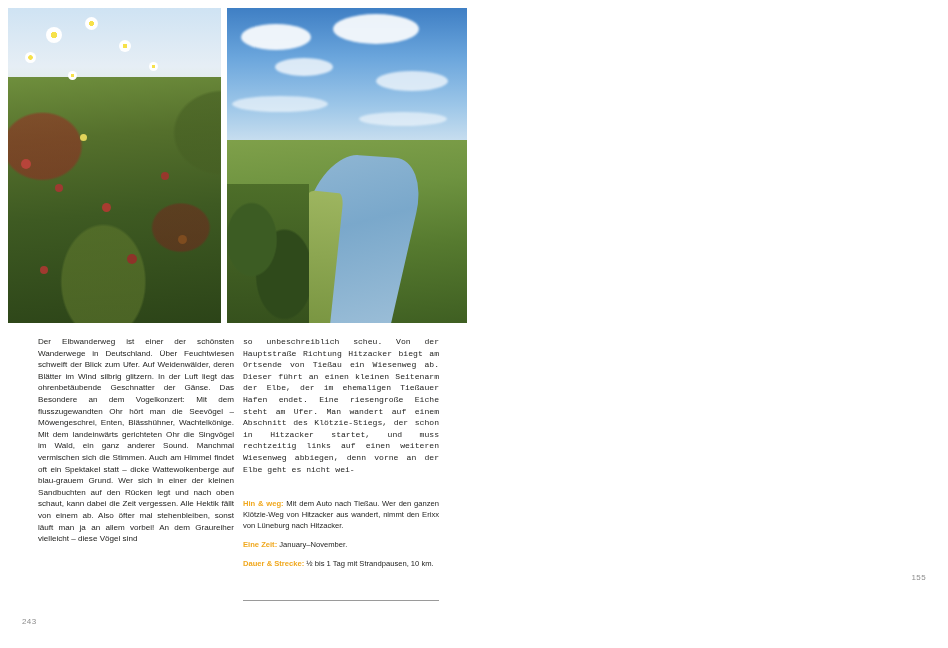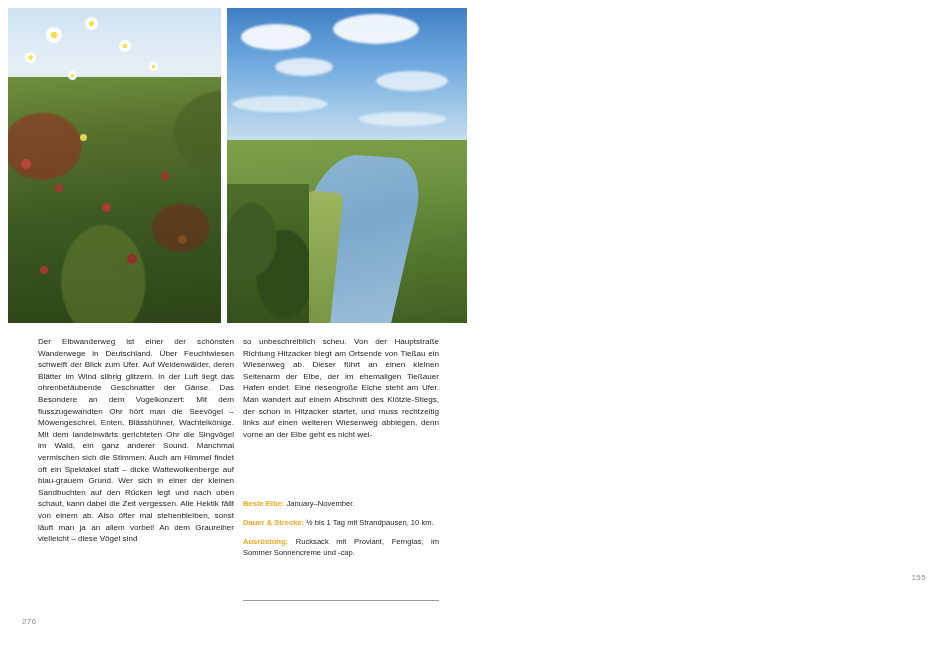--- a/index.html
+++ b/index.html
@@ -78,21 +78,21 @@
                 radial-gradient(ellipse at 70% 65%, #2f4a1b 0 34%, transparent 36%),
                 linear-gradient(#4d6e29, #36511d);
   }
 
   
   .col { position: absolute; font-size: 8.1px; line-height: 11.6px; color: #1d1d1b;
          text-align: justify; }
   .col p { margin: 0 0 8px 0; }
 
   .col-l1 { left: 38px;  top: 336px; width: 196px; }
-  .col-l2 { left: 243px; top: 336px; width: 196px; }
+  .col-l2 { left: 243px; top: 336px; width: 196px; font-family: Liberation Mono, monospace; }
 
   
   .infoblock { position:absolute; left:243px; top:498px; width:196px;
                font-size:7.6px; line-height:11px; color:#1d1d1b; }
   .infoblock .row { margin-bottom: 8px; text-align: justify; }
   .infoblock .lbl { color:#f0a81e; font-weight:bold; }
   .rule-bottom { position:absolute; left:243px; top:600px; width:196px;
                  height:1px; background:#9a9a9a; }
 
   
@@ -147,35 +147,35 @@
     <div class="col col-l1">
       <p>Der Elbwanderweg ist einer der schönsten Wanderwege in Deutschland. Über Feuchtwiesen schweift der Blick zum Ufer. Auf Weidenwälder, deren Blätter im Wind silbrig glitzern. In der Luft liegt das ohrenbetäubende Geschnatter der Gänse. Das Besondere an dem Vogelkonzert: Mit dem flusszugewandten Ohr hört man die Seevögel – Möwengeschrei, Enten, Blässhühner, Wachtelkönige. Mit dem landeinwärts gerichteten Ohr die Singvögel im Wald, ein ganz anderer Sound. Manchmal vermischen sich die Stimmen. Auch am Himmel findet oft ein Spektakel statt – dicke Wattewolkenberge auf blau-grauem Grund. Wer sich in einer der kleinen Sandbuchten auf den Rücken legt und nach oben schaut, kann dabei die Zeit vergessen. Alle Hektik fällt von einem ab. Also öfter mal stehenbleiben, sonst läuft man ja an allem vorbei! An dem Graureiher vielleicht – diese Vögel sind</p>
     </div>
 
     <div class="col col-l2">
       <p>so unbeschreiblich scheu. Von der Hauptstraße Richtung Hitzacker biegt am Ortsende von Tießau ein Wiesenweg ab. Dieser führt an einen kleinen Seitenarm der Elbe, der im ehemaligen Tießauer Hafen endet. Eine riesengroße Eiche steht am Ufer. Man wandert auf einem Abschnitt des Klötzie-Stiegs, der schon in Hitzacker startet, und muss rechtzeitig links auf einen weiteren Wiesenweg abbiegen, denn vorne an der Elbe geht es nicht wei-</p>
     </div>
 
     <div class="infoblock">
       <div class="row">
-        <span class="lbl">Beste Elbe:</span>
+        <span class="lbl">Hin &amp; weg:</span>
+        <span>Mit dem Auto nach Tießau. Wer den ganzen Klötzie-Weg von Hitzacker aus wandert, nimmt den Erixx von Lüneburg nach Hitzacker.</span>
+      </div>
+      <div class="row">
+        <span class="lbl">Eine Zeit:</span>
         <span>January–November.</span>
       </div>
       <div class="row">
         <span class="lbl">Dauer &amp; Strecke:</span>
         <span>½ bis 1 Tag mit Strandpausen, 10 km.</span>
       </div>
-      <div class="row">
-        <span class="lbl">Ausrüstung:</span>
-        <span>Rucksack mit Proviant, Fernglas; im Sommer Sonnencreme und -cap.</span>
-      </div>
     </div>
     <div class="rule-bottom"></div>
 
-    <div class="pageno pageno-left">276</div>
+    <div class="pageno pageno-left">243</div>
   </div>
 
   <div class="page-right">
 
     <div class="pageno pageno-right">155</div>
   </div>
 
 </div>
 
 </body></html>

